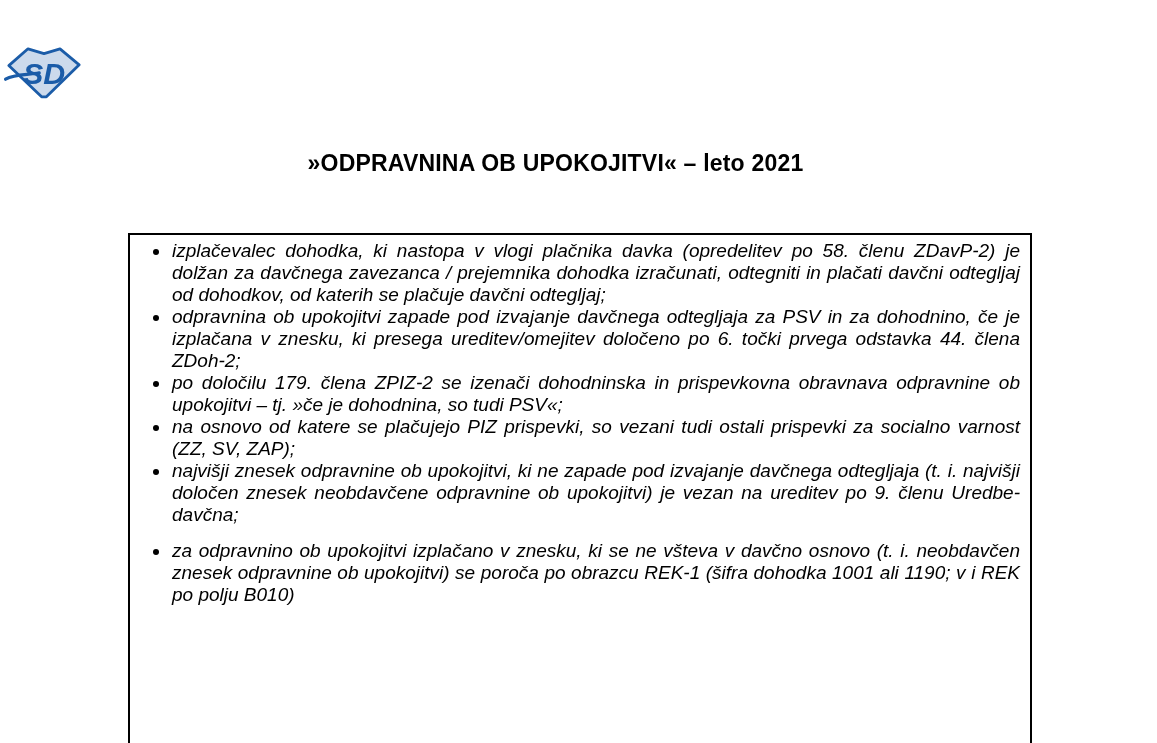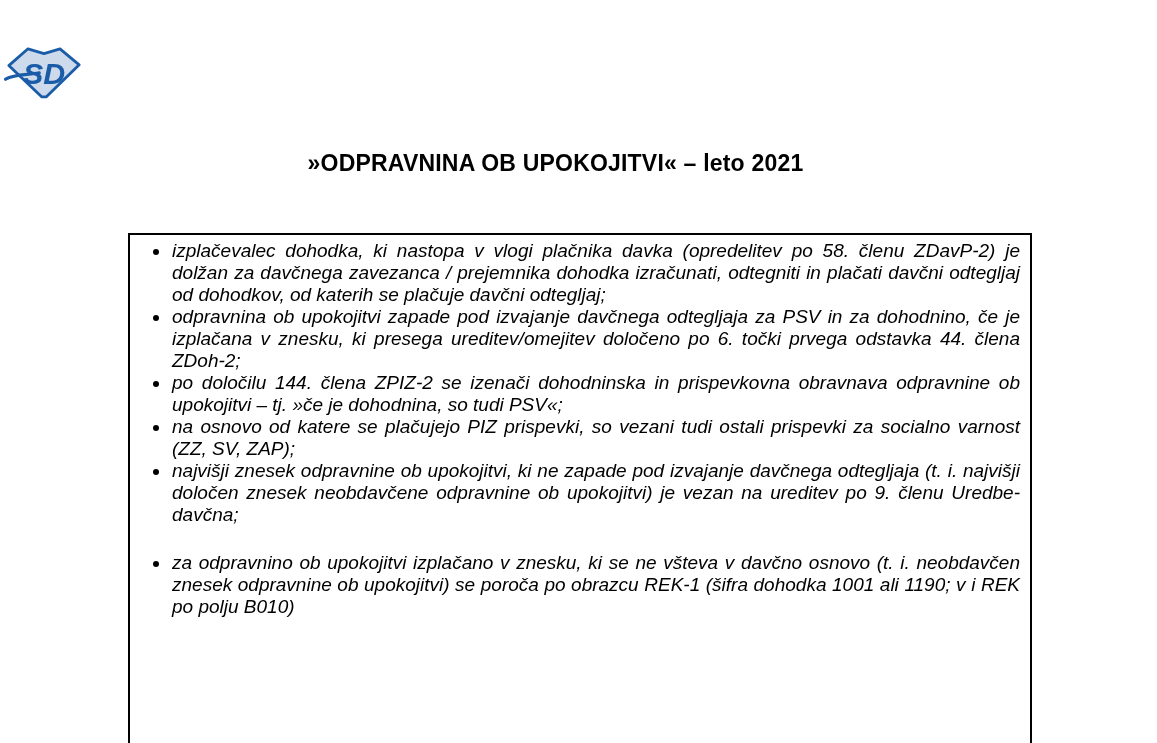--- a/index.html
+++ b/index.html
@@ -55,37 +55,37 @@
     padding-left: 25px;
   }
   ul.bullets li {
     font-size: 19px;
     font-weight: normal;
     font-style: italic;
     line-height: 22px;
     text-align: justify;
     padding-left: 1px;
   }
-  ul.bullets li.gap { margin-top: 26px; }
+  ul.bullets li.gap { margin-top: 14px; }
 </style>
 </head>
 <body>
 
 <div class="logo">
   <svg viewBox="0 0 100 72" xmlns="http://www.w3.org/2000/svg">
     <path d="M6,28 L30,7 L50,13 L70,7 L94,27 L53,67 L47,67 Z" stroke="#1b5ca8" stroke-width="3.5" stroke-linejoin="round" fill="#ccdaec"></path>
     <path d="M2,45 C14,38 30,40 44,37" fill="none" stroke="#1b5ca8" stroke-width="4" stroke-linecap="round"></path>
     <text x="50" y="51" text-anchor="middle" font-family="Liberation Sans, sans-serif" font-size="38" font-weight="bold" font-style="italic" fill="#1b5ca8">SD</text>
   </svg>
 </div>
 
 <h1 class="page-title">»ODPRAVNINA OB UPOKOJITVI« – leto 2021</h1>
 
 <div class="info-box">
   <ul class="bullets">
       <li>izplačevalec dohodka, ki nastopa v vlogi plačnika davka (opredelitev po 58. členu ZDavP-2) je dolžan za davčnega zavezanca / prejemnika dohodka izračunati, odtegniti in plačati davčni odtegljaj od dohodkov, od katerih se plačuje davčni odtegljaj;</li>
       <li>odpravnina ob upokojitvi zapade pod izvajanje davčnega odtegljaja za PSV in za dohodnino, če je izplačana v znesku, ki presega ureditev/omejitev določeno po 6. točki prvega odstavka 44. člena ZDoh-2;</li>
-      <li>po določilu 144. člena ZPIZ-2 se izenači dohodninska in prispevkovna obravnava odpravnine ob upokojitvi – tj. »če je dohodnina, so tudi PSV«;</li>
+      <li>po določilu 179. člena ZPIZ-2 se izenači dohodninska in prispevkovna obravnava odpravnine ob upokojitvi – tj. »če je dohodnina, so tudi PSV«;</li>
       <li>na osnovo od katere se plačujejo PIZ prispevki, so vezani tudi ostali prispevki za socialno varnost (ZZ, SV, ZAP);</li>
       <li>najvišji znesek odpravnine ob upokojitvi, ki ne zapade pod izvajanje davčnega odtegljaja (t. i. najvišji določen znesek neobdavčene odpravnine ob upokojitvi) je vezan na ureditev po 9. členu Uredbe-davčna;</li>
       <li class="gap">za odpravnino ob upokojitvi izplačano v znesku, ki se ne všteva v davčno osnovo (t. i. neobdavčen znesek odpravnine ob upokojitvi) se poroča po obrazcu REK-1 (šifra dohodka 1001 ali 1190; v i REK po polju B010)</li>
     </ul>
 </div>
 
 </body></html>

